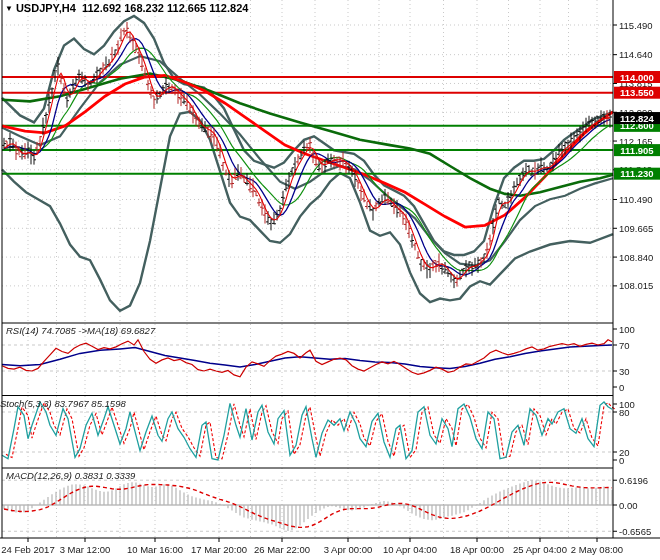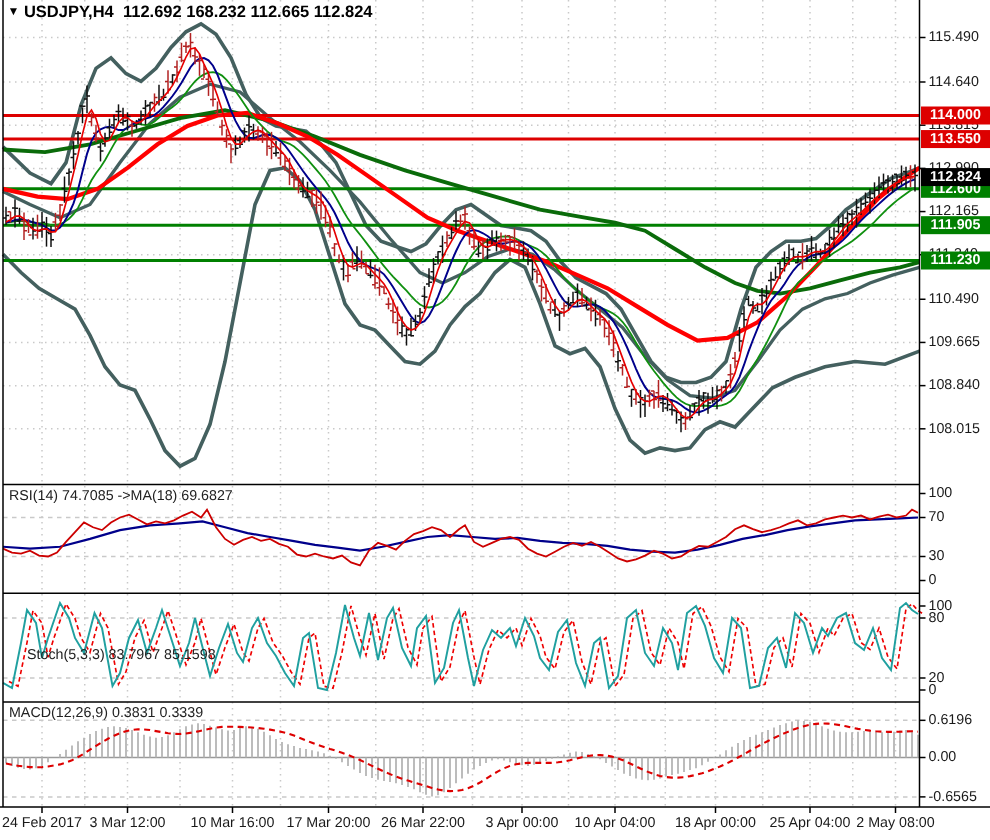--- a/index.html
+++ b/index.html
@@ -2,23 +2,23 @@
 <html><head>
 <meta charset="utf-8">
 <style>
   html,body{margin:0;padding:0;background:#fff;}
   #wrap{position:relative;width:660px;height:560px;background:#fff;overflow:hidden;
         font-family:"Liberation Sans",sans-serif;}
   #chart{position:absolute;left:0;top:0;}
   .ovl{position:absolute;color:#1a1a1a;white-space:nowrap;pointer-events:none;}
   #title{left:5px;top:2px;font-size:11px;font-weight:bold;color:#000;}
   #title .tri{font-size:8px;vertical-align:1px;margin-right:3px;}
-  .plabel{font-size:9.5px;color:#222;}
+  .plabel{font-size:9.5px;color:#222;font-style:italic;}
   #rsiLabel{left:6px;top:325px;}
-  #stochLabel{left:18px;top:398px;margin-top:33px;}
+  #stochLabel{left:0;top:398px;}
   #macdLabel{left:6px;top:470px;}
 </style>
 </head>
 <body>
 
 <div id="wrap">
   <svg id="chart" width="660" height="560">
       <rect x="0" y="0" width="660" height="560" fill="#ffffff"></rect>
       <line x1="28" y1="0" x2="28" y2="538" stroke="#c9c9c9" stroke-width="1" stroke-dasharray="1 3"></line>
       <line x1="56.5" y1="0" x2="56.5" y2="538" stroke="#c9c9c9" stroke-width="1" stroke-dasharray="1 3"></line>

